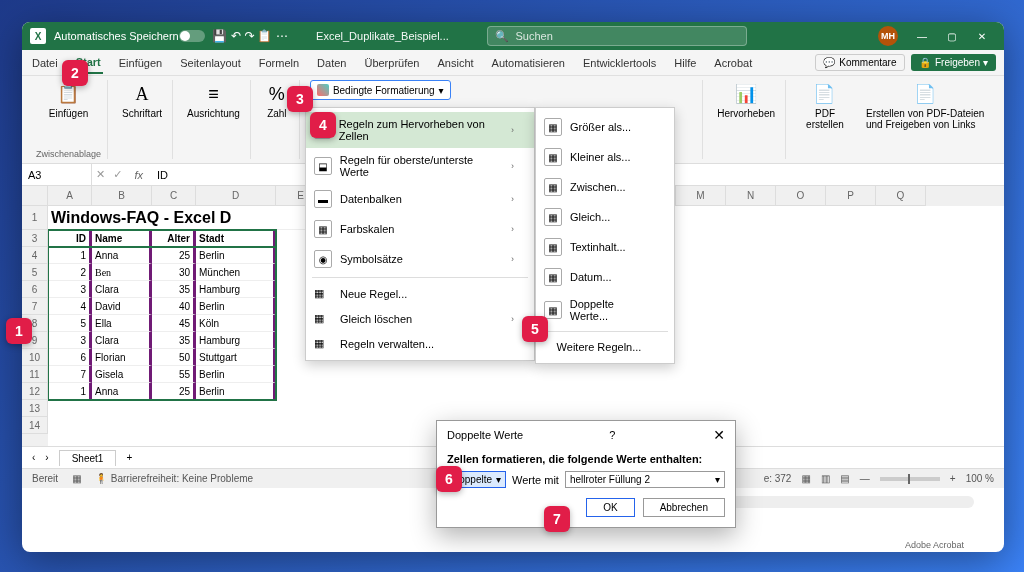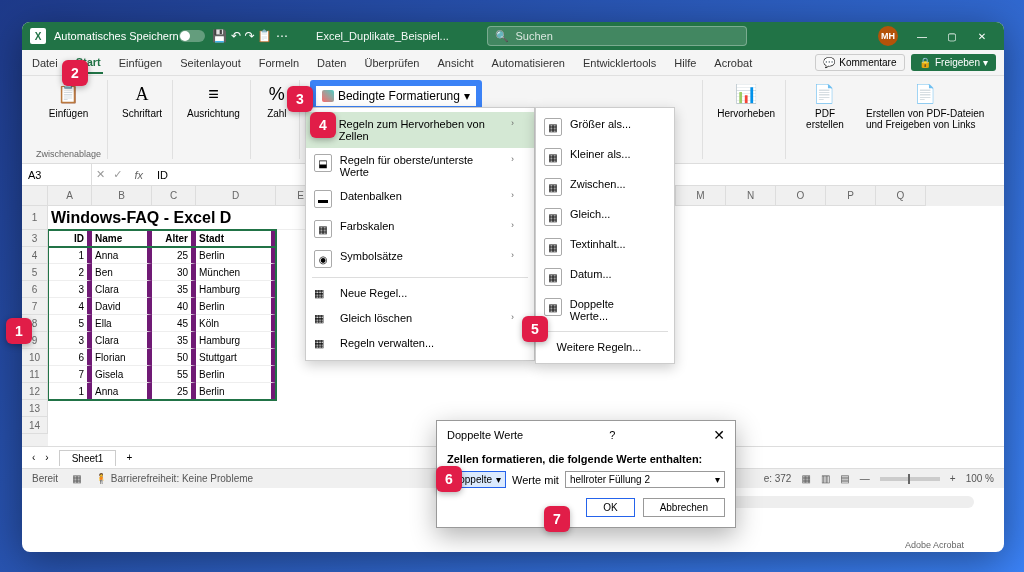--- a/index.html
+++ b/index.html
@@ -22,47 +22,47 @@
 .ribbon-tabs .tab.active{color:#217346;border-bottom:2px solid #217346;font-weight:600}
 .ribbon-tabs .right-btns{margin-left:auto;display:flex;gap:6px}
 .btn-outline{border:1px solid #ccc;padding:2px 8px;border-radius:3px;font-size:10px;display:flex;align-items:center;gap:3px}
 .btn-green{background:#217346;color:#fff;border-radius:3px;padding:2px 8px;font-size:10px;display:flex;align-items:center;gap:3px}
 .ribbon{height:88px;background:#f5f5f5;display:flex;padding:4px 8px;gap:4px;border-bottom:1px solid #ddd;font-size:10px}
 .ribbon-group{display:flex;flex-direction:column;align-items:center;padding:0 6px;border-right:1px solid #e0e0e0}
 .ribbon-group:last-child{border-right:none}
 .ribbon-group .label{font-size:9px;color:#666;margin-top:auto}
 .big-btn{display:flex;flex-direction:column;align-items:center;gap:2px;padding:2px 4px}
 .big-btn .ico{width:24px;height:24px;display:flex;align-items:center;justify-content:center;font-size:18px}
-.dd-btn{border:6px solid #3b82f6;background:#fff;padding:3px 6px;border-radius:3px;display:flex;align-items:center;gap:4px;font-size:12px}
+.dd-btn{border:1px solid #3b82f6;background:#fff;padding:3px 6px;border-radius:3px;display:flex;align-items:center;gap:4px;font-size:10px}
 .dd-btn .ci{width:12px;height:12px;background:linear-gradient(45deg,#ff6b6b,#4ecdc4);border-radius:2px}
 .formula-bar{height:22px;display:flex;align-items:center;border-bottom:1px solid #ddd;font-size:11px}
 .namebox{width:70px;border-right:1px solid #ddd;padding:0 6px;height:100%;display:flex;align-items:center}
 .fx{padding:0 8px;color:#666;font-style:italic}
 .fval{padding:0 6px}
 .grid-area{display:flex;height:260px}
 .rowhdrs{width:26px;background:#f0f0f0}
 .rh{height:17px;border-bottom:1px solid #ddd;border-right:1px solid #ddd;display:flex;align-items:center;justify-content:center;font-size:10px;color:#666}
 .rh.hdr{height:20px}
 .cols{flex:1;overflow:hidden}
 .colhdrs{height:20px;display:flex;background:#f0f0f0}
 .ch{border-right:1px solid #ddd;border-bottom:1px solid #ddd;display:flex;align-items:center;justify-content:center;font-size:10px;color:#666}
 .ch.narrow{width:44px}
 .ch.wide{width:70px}
 .datarow{height:17px;display:flex}
-.cell{border-right:5px solid #701a75;border-bottom:1px solid #eee;padding:0 3px;font-size:10px;display:flex;align-items:center;overflow:hidden}
+.cell{border-right:3px solid #701a75;border-bottom:1px solid #eee;padding:0 3px;font-size:10px;display:flex;align-items:center;overflow:hidden}
 .cell.right{justify-content:flex-end}
 .title-row .cell{font-size:16px;font-weight:700}
 .hdr-row .cell{font-weight:700}
 .sel{outline:2px solid #217346;outline-offset:-1px}
 .sheet-tabs{height:22px;border-top:1px solid #ddd;display:flex;align-items:center;padding:0 10px;font-size:10px;gap:10px}
 .sheet-tab{padding:2px 12px;border:1px solid #ccc;border-bottom:none;background:#fff}
 .status{height:20px;background:#f0f0f0;border-top:1px solid #ddd;display:flex;align-items:center;padding:0 10px;font-size:10px;color:#555;gap:14px}
 .status .right{margin-left:auto;display:flex;align-items:center;gap:10px}
 .menu{position:absolute;background:#fff;border:1px solid #ccc;box-shadow:0 4px 12px rgba(0,0,0,.2);font-size:11px;padding:4px 0}
-.menu-item{padding:6px 20px 6px 8px;display:flex;gap:8px;cursor:pointer}
+.menu-item{padding:6px 20px 6px 8px;display:flex;align-items:center;gap:8px;cursor:pointer}
 .menu-item .mi-ico{width:18px;height:18px;display:flex;align-items:center;justify-content:center;border:1px solid #aaa;border-radius:2px;font-size:10px}
 .menu-item .arrow{margin-left:auto;font-size:9px;color:#666}
 .menu-sep{height:1px;background:#ddd;margin:3px 6px}
 .menu1{left:305px;top:107px;width:230px}
 .menu1 .menu-item.hl{background:#d4e8d4}
 .menu2{left:535px;top:107px;width:140px}
 .dialog{position:absolute;left:436px;top:420px;width:300px;background:#fff;border:1px solid #999;box-shadow:0 8px 24px rgba(0,0,0,.3);font-size:11px}
 .dlg-title{padding:6px 10px;display:flex;align-items:center;font-weight:400}
 .dlg-title .dclose{margin-left:auto;font-size:14px}
 .dlg-body{padding:4px 10px 10px}
@@ -226,21 +226,21 @@
             <div class="cell" style="width: 80px;">Stadt</div>
           </div>
           <div class="datarow" style="background: rgb(255, 255, 255);">
             <div class="cell right" style="width: 44px;">1</div>
             <div class="cell" style="width: 60px;">Anna</div>
             <div class="cell right" style="width: 44px;">25</div>
             <div class="cell" style="width: 80px;">Berlin</div>
           </div>
           <div class="datarow" style="background: rgb(255, 255, 255);">
             <div class="cell right" style="width: 44px;">2</div>
-            <div class="cell" style="width: 60px;">Ben</div>
+            <div class="cell" style="width: 60px; font-family: Liberation Serif, serif;">Ben</div>
             <div class="cell right" style="width: 44px;">30</div>
             <div class="cell" style="width: 80px;">München</div>
           </div>
           <div class="datarow" style="background: rgb(255, 255, 255);">
             <div class="cell right" style="width: 44px;">3</div>
             <div class="cell" style="width: 60px;">Clara</div>
             <div class="cell right" style="width: 44px;">35</div>
             <div class="cell" style="width: 80px;">Hamburg</div>
           </div>
           <div class="datarow" style="background: rgb(255, 255, 255);">

